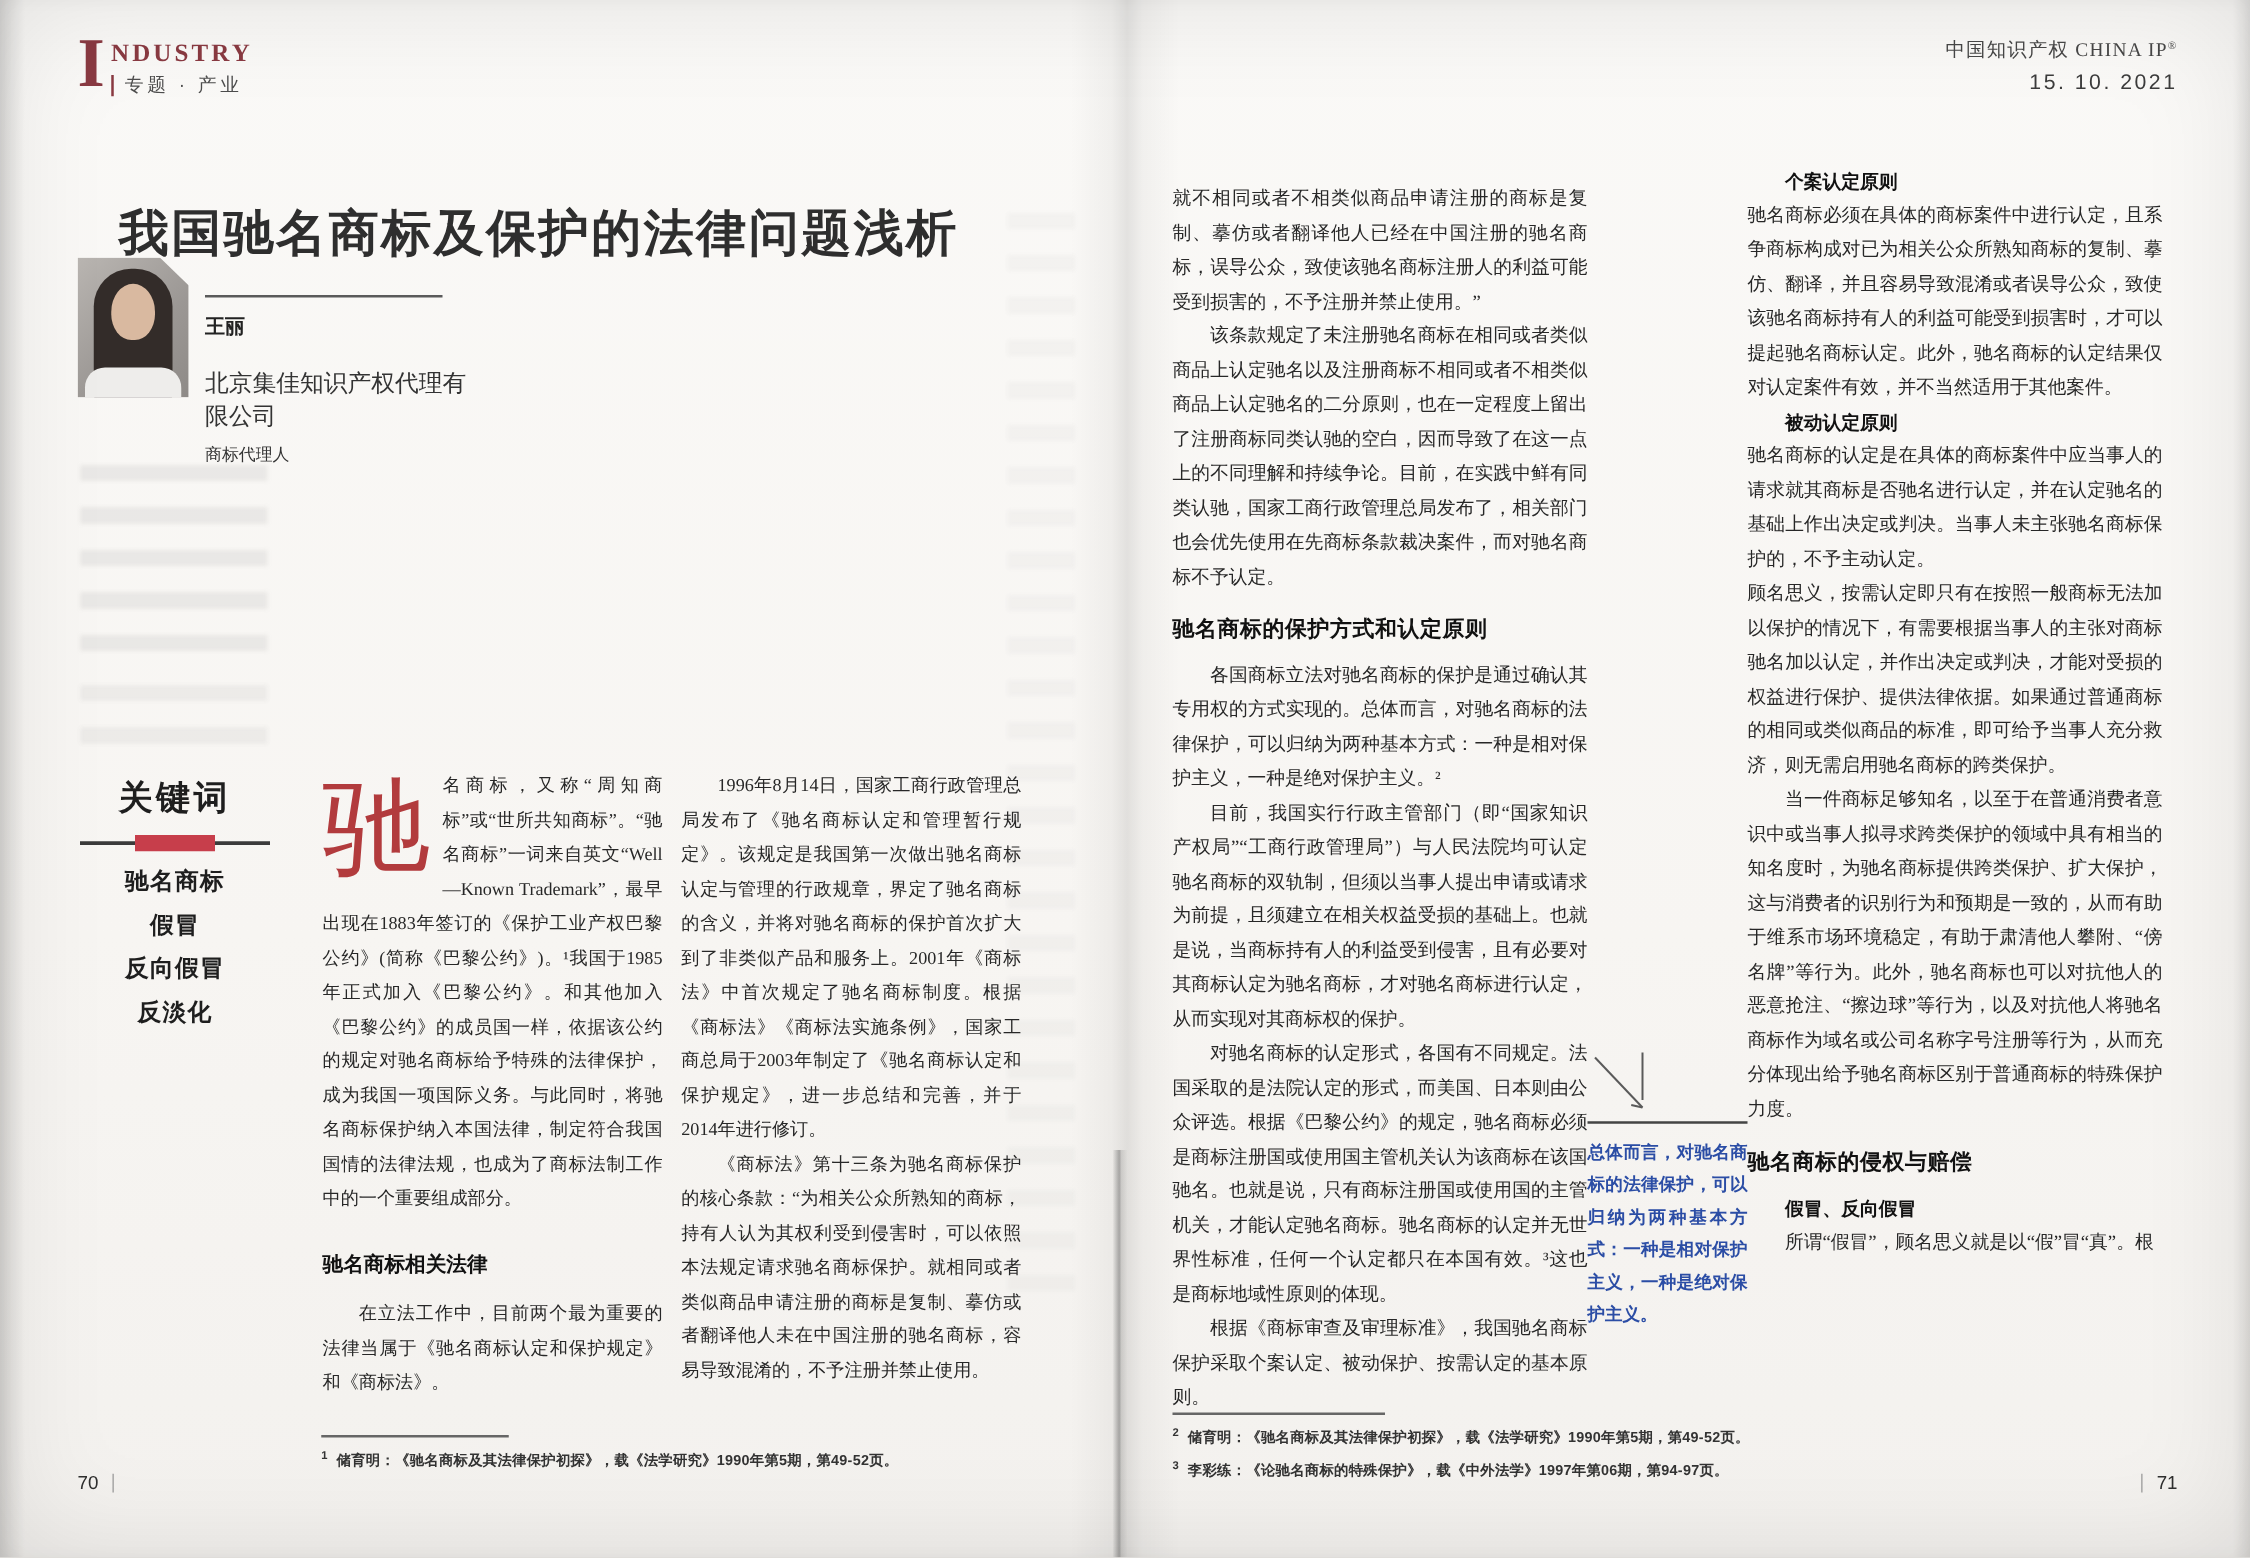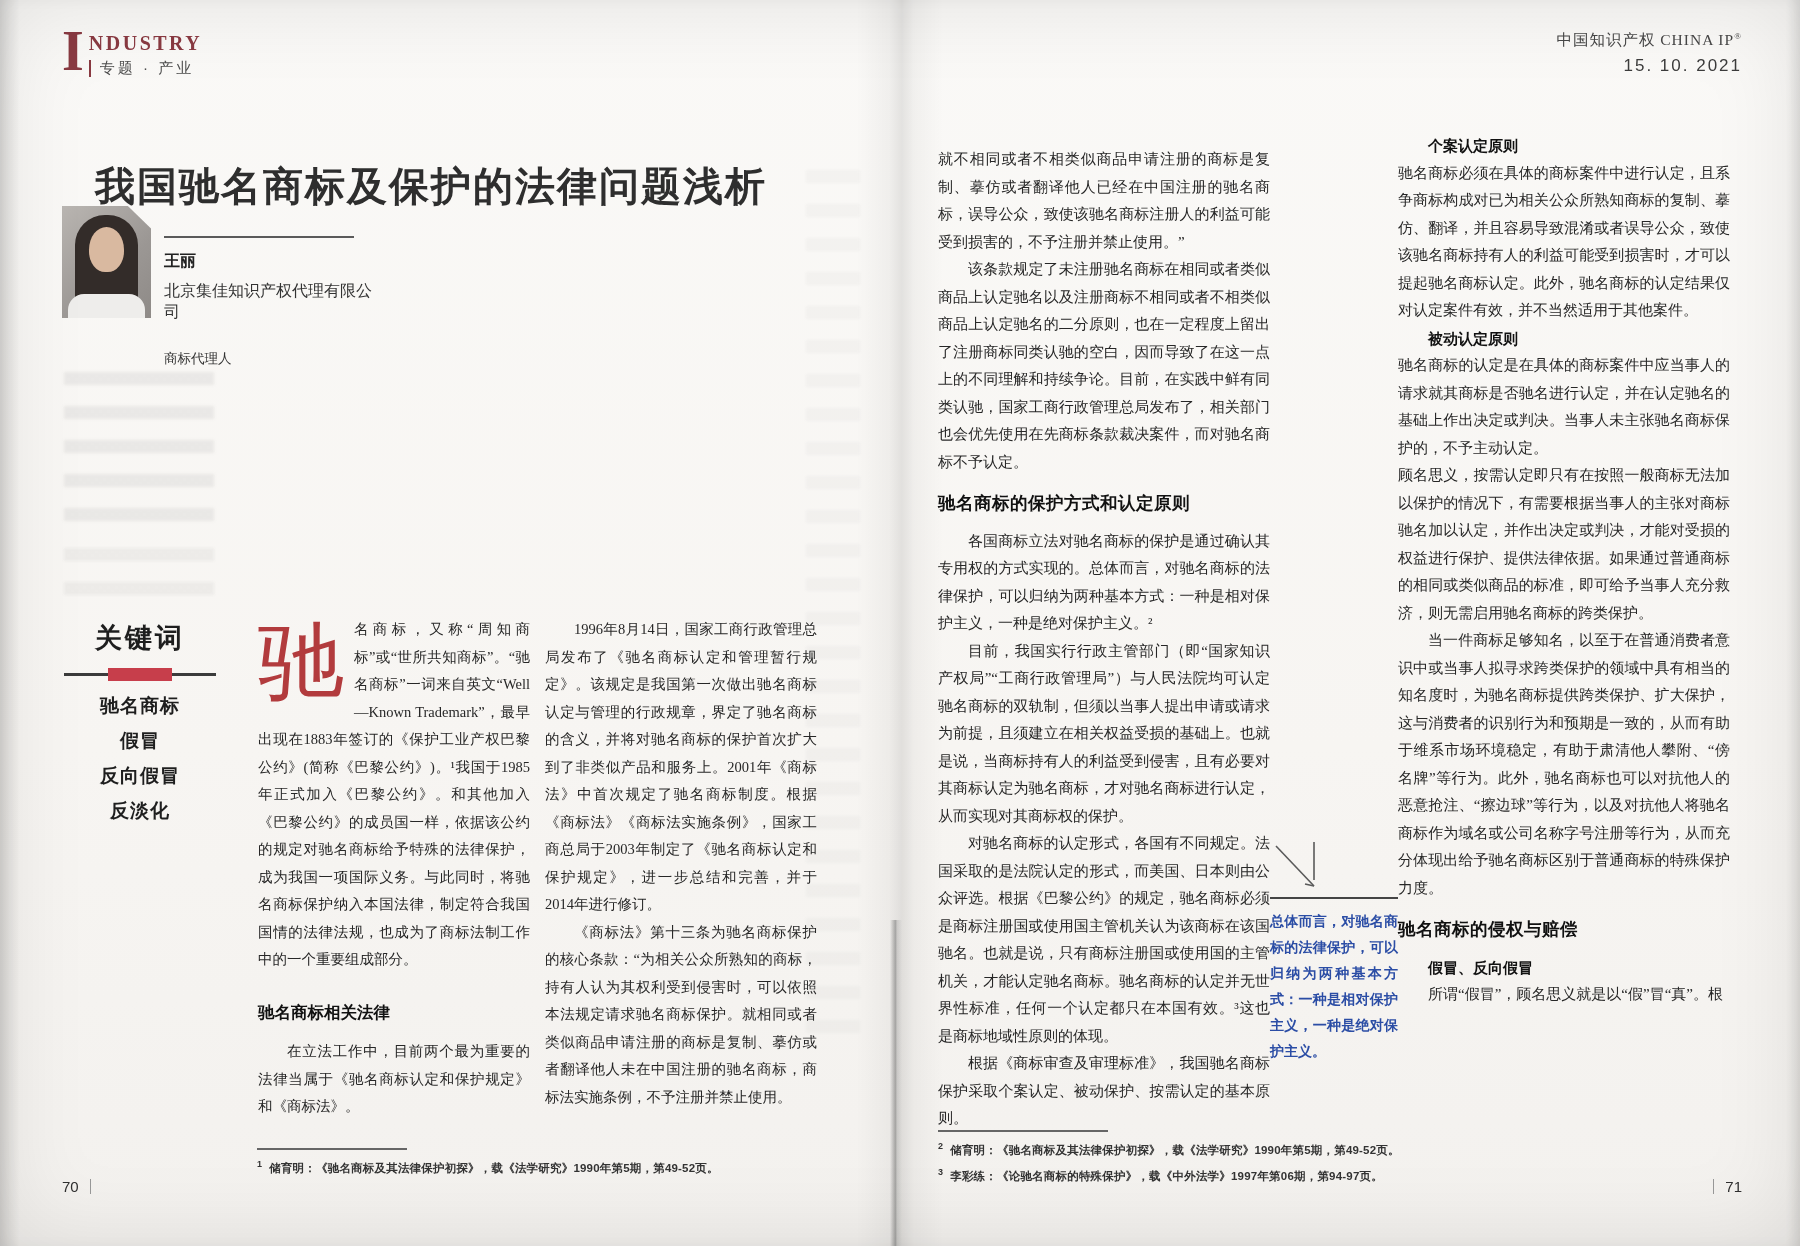--- a/index.html
+++ b/index.html
@@ -41,22 +41,22 @@
   
   .photo{position:absolute;left:62px;top:206px;width:89px;height:112px;z-index:10;
     background:linear-gradient(135deg,#bab6b2 0%,#9b9794 60%,#8e8a87 100%);
     clip-path:polygon(0 0,74% 0,100% 20%,100% 100%,0 100%);overflow:hidden;}
   .photo .hair{position:absolute;left:13px;top:9px;width:63px;height:110px;background:#332c29;border-radius:30px 30px 10px 10px;}
   .photo .face{position:absolute;left:27px;top:21px;width:35px;height:45px;background:#d9b9a0;border-radius:50% 50% 46% 46%;}
   .photo .shirt{position:absolute;left:6px;bottom:-4px;width:77px;height:28px;background:#eeedeb;border-radius:16px 16px 0 0;}
   .author-info{position:absolute;left:164px;top:236px;width:220px;font-family:"Liberation Sans","DejaVu Sans",sans-serif;z-index:10;}
   .author-rule{width:190px;height:2px;background:#5a5a5a;}
   .author-name{margin-top:13px;font-size:16px;font-weight:700;color:#222;}
-  .author-company{margin-top:9px;font-size:16px;color:#333;}
-  .author-role{margin-top:27px;font-size:13.5px;color:#333;}
+  .author-company{margin-top:22px;font-size:19px;color:#333;}
+  .author-role{margin-top:9px;font-size:13.5px;color:#333;}
 
   
   .keywords{position:absolute;left:64px;top:620px;width:152px;text-align:center;
     font-family:"Liberation Sans","DejaVu Sans",sans-serif;z-index:10;}
   .kw-header{font-size:27px;font-weight:700;letter-spacing:3px;color:#1e1e1e;}
   .kw-divider{position:relative;height:15px;margin-top:11px;}
   .kw-divider .line{position:absolute;left:0;right:0;top:6px;height:2.5px;background:#3b3b3b;}
   .kw-divider .block{position:absolute;left:50%;transform:translateX(-50%);top:1px;width:64px;height:13px;background:#c73e4b;}
   .kw-item{margin-top:13px;font-size:19px;font-weight:700;color:#1e1e1e;letter-spacing:1px;line-height:22px;}
 
@@ -154,21 +154,21 @@
   </div>
 
   <div class="body-col colL col1">
     <p><span class="dropcap">驰</span><span>名商标，又称“周知商标”或“世所共知商标”。“驰名商标”一词来自英文“Well—Known Trademark”，最早出现在1883年签订的《保护工业产权巴黎公约》(简称《巴黎公约》)。¹我国于1985年正式加入《巴黎公约》。和其他加入《巴黎公约》的成员国一样，依据该公约的规定对驰名商标给予特殊的法律保护，成为我国一项国际义务。与此同时，将驰名商标保护纳入本国法律，制定符合我国国情的法律法规，也成为了商标法制工作中的一个重要组成部分。</span></p>
     <h3 class="h-flush">驰名商标相关法律</h3>
     <p class="p-indent">在立法工作中，目前两个最为重要的法律当属于《驰名商标认定和保护规定》和《商标法》。</p>
   </div>
 
   <div class="body-col colL col2">
     <p class="p-indent">1996年8月14日，国家工商行政管理总局发布了《驰名商标认定和管理暂行规定》。该规定是我国第一次做出驰名商标认定与管理的行政规章，界定了驰名商标的含义，并将对驰名商标的保护首次扩大到了非类似产品和服务上。2001年《商标法》中首次规定了驰名商标制度。根据《商标法》《商标法实施条例》，国家工商总局于2003年制定了《驰名商标认定和保护规定》，进一步总结和完善，并于2014年进行修订。</p>
-    <p class="p-indent">《商标法》第十三条为驰名商标保护的核心条款：“为相关公众所熟知的商标，持有人认为其权利受到侵害时，可以依照本法规定请求驰名商标保护。就相同或者类似商品申请注册的商标是复制、摹仿或者翻译他人未在中国注册的驰名商标，商标法实施条例，不予注册并禁止使用。</p>
+    <p class="p-indent">《商标法》第十三条为驰名商标保护的核心条款：“为相关公众所熟知的商标，持有人认为其权利受到侵害时，可以依照本法规定请求驰名商标保护。就相同或者类似商品申请注册的商标是复制、摹仿或者翻译他人未在中国注册的驰名商标，容易导致混淆的，不予注册并禁止使用。</p>
   </div>
 
   <div class="body-col colR col3">
     <p>就不相同或者不相类似商品申请注册的商标是复制、摹仿或者翻译他人已经在中国注册的驰名商标，误导公众，致使该驰名商标注册人的利益可能受到损害的，不予注册并禁止使用。”</p>
     <p class="p-indent">该条款规定了未注册驰名商标在相同或者类似商品上认定驰名以及注册商标不相同或者不相类似商品上认定驰名的二分原则，也在一定程度上留出了注册商标同类认驰的空白，因而导致了在这一点上的不同理解和持续争论。目前，在实践中鲜有同类认驰，国家工商行政管理总局发布了，相关部门也会优先使用在先商标条款裁决案件，而对驰名商标不予认定。</p>
     <h2 class="h-flush">驰名商标的保护方式和认定原则</h2>
     <p class="p-indent">各国商标立法对驰名商标的保护是通过确认其专用权的方式实现的。总体而言，对驰名商标的法律保护，可以归纳为两种基本方式：一种是相对保护主义，一种是绝对保护主义。²</p>
     <p class="p-indent">目前，我国实行行政主管部门（即“国家知识产权局”“工商行政管理局”）与人民法院均可认定驰名商标的双轨制，但须以当事人提出申请或请求为前提，且须建立在相关权益受损的基础上。也就是说，当商标持有人的利益受到侵害，且有必要对其商标认定为驰名商标，才对驰名商标进行认定，从而实现对其商标权的保护。</p>
     <p class="p-indent">对驰名商标的认定形式，各国有不同规定。法国采取的是法院认定的形式，而美国、日本则由公众评选。根据《巴黎公约》的规定，驰名商标必须是商标注册国或使用国主管机关认为该商标在该国驰名。也就是说，只有商标注册国或使用国的主管机关，才能认定驰名商标。驰名商标的认定并无世界性标准，任何一个认定都只在本国有效。³这也是商标地域性原则的体现。</p>
     <p class="p-indent">根据《商标审查及审理标准》，我国驰名商标保护采取个案认定、被动保护、按需认定的基本原则。</p>

